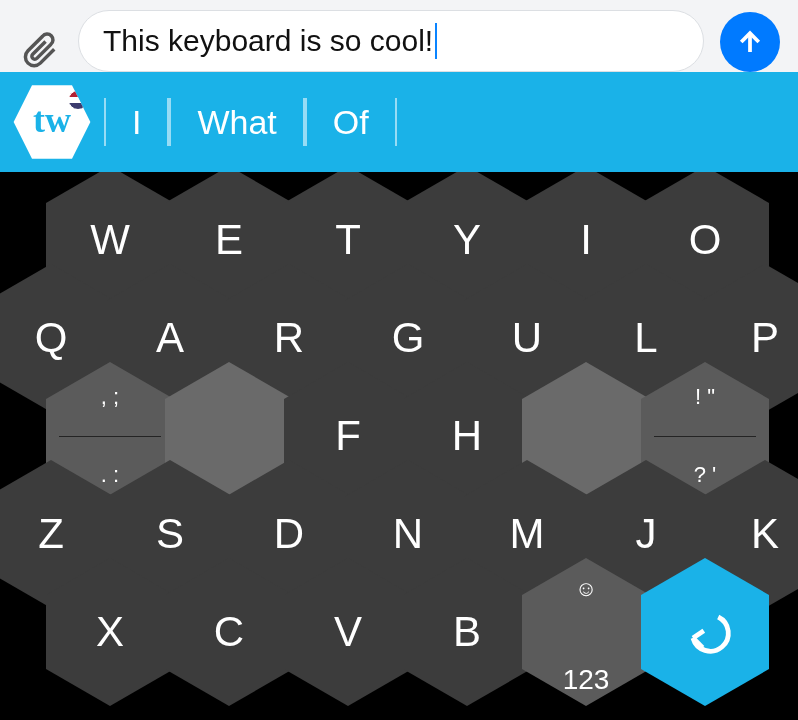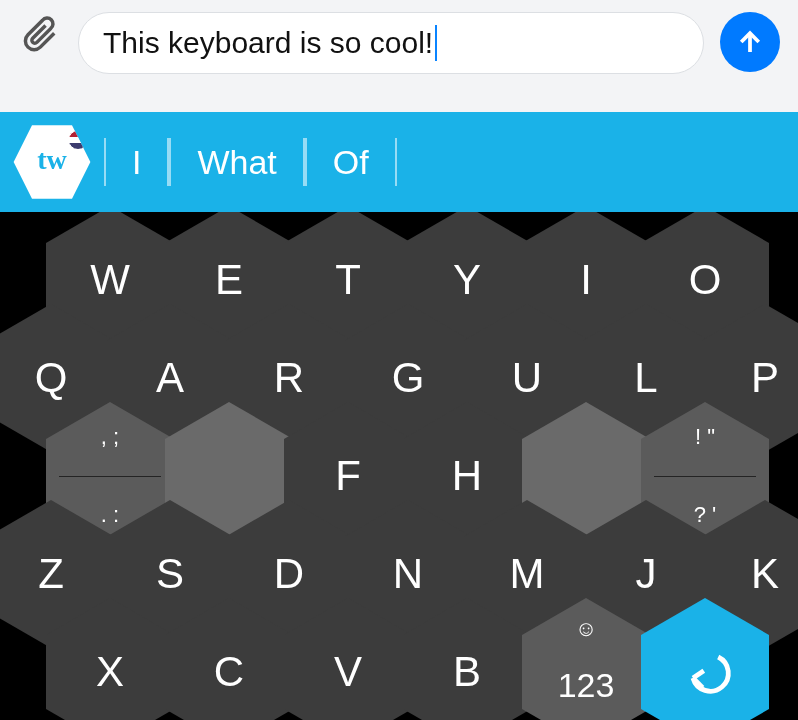--- a/index.html
+++ b/index.html
@@ -1,52 +1,52 @@
 <!DOCTYPE html>
 <html><head>
   <meta charset="utf-8">
   <style>
     * { margin: 0; padding: 0; box-sizing: border-box; }
     html, body { width: 798px; height: 720px; overflow: hidden; font-family: -apple-system, "Helvetica Neue", Arial, sans-serif; }
     body { background: #f3f4f6; display: flex; flex-direction: column; }
 
     
-    .input-bar { height: 112px; display: flex; align-items: flex-start; padding: 12px 18px; gap: 16px; }
+    .input-bar { height: 72px; display: flex; align-items: flex-end; padding: 0 18px; gap: 16px; }
     .attach { width: 44px; height: 44px; display:flex; align-items:center; justify-content:center; color:#555; }
     .attach svg { width: 38px; height: 38px; stroke:#555; fill:none; stroke-width:2.2; }
     .text-field { flex:1; height:62px; background:#fff; border:1px solid #dcdfe3; border-radius:31px; display:flex; align-items:center; padding:0 24px; font-size:30px; color:#111; position:relative; }
     .text-field .caret { width:2px; height:36px; background:#0a84ff; margin-left:2px; }
     .send { width:60px; height:60px; border-radius:50%; background:#007aff; display:flex; align-items:center; justify-content:center; }
     .send svg { width:30px; height:30px; stroke:#fff; fill:none; stroke-width:3; }
 
     
     .suggestions { height: 100px; background:#1ab2e8; display:flex; align-items:center; padding-left:12px; color:#fff; overflow:hidden; }
     .brand-badge { position:relative; width:80px; height:80px; background:#fff; display:flex; align-items:center; justify-content:center; flex-shrink:0;
       clip-path: polygon(25% 4%, 75% 4%, 98% 50%, 75% 96%, 25% 96%, 2% 50%); }
-    .brand-badge span { font-family:cursive; font-size:28px; color:#1ab2e8; font-weight:600; transform:translateY(-2px); }
+    .brand-badge span { font-family:cursive; font-size:36px; color:#1ab2e8; font-weight:600; transform:translateY(-2px); }
     .flag-dot { position:absolute; top:8px; right:4px; width:20px; height:20px; border-radius:50%; background:linear-gradient(#b22234 0 33%, #fff 33% 66%, #3c3b6e 66% 100%); border:1px solid #fff; }
     .suggest-list { display:flex; align-items:center; height:100%; margin-left:12px; }
     .sug { padding:0 26px; font-size:34px; font-weight:400; color:#fff; white-space:nowrap; }
     .sep { width:2px; height:48px; background:rgba(255,255,255,0.55); }
 
     
     .kbd { flex:1; background:#000; position:relative; overflow:hidden; }
 
     
     .key { position:absolute; width:128px; height:148px; display:flex; align-items:center; justify-content:center;
       clip-path: polygon(50% 0%, 100% 25%, 100% 75%, 50% 100%, 0% 75%, 0% 25%);
       background:#3c3c3c; color:#fff; font-size:42px; font-weight:400; }
     .key.light { background:#5b5b5b; }
     .key.accent { background:#1ab2e8; }
     .key .top-lbl, .key .bot-lbl { position:absolute; font-size:22px; left:0; right:0; text-align:center; }
     .key .top-lbl { top:22px; }
     .key .bot-lbl { bottom:22px; }
     .key .divider { position:absolute; left:10%; right:10%; top:50%; height:1px; background:rgba(0,0,0,0.6); }
     .emoji-lbl { position:absolute; top:18px; font-size:22px; }
-    .num-lbl { position:absolute; bottom:41px; font-size:34px; }
+    .num-lbl { position:absolute; bottom:10px; font-size:28px; }
     .enter-icon { width:60px; height:60px; stroke:#fff; fill:none; stroke-width:8; }
   </style>
 </head>
 <body>
 
 <div class="input-bar">
   <div class="attach">
     <svg viewBox="0 0 24 24">
         <path d="M21 11.5l-8.8 8.8a5.5 5.5 0 01-7.8-7.8l9.2-9.2a3.7 3.7 0 115.2 5.2L10 17.3a1.8 1.8 0 11-2.6-2.6l8.1-8.1"></path>
       </svg>

